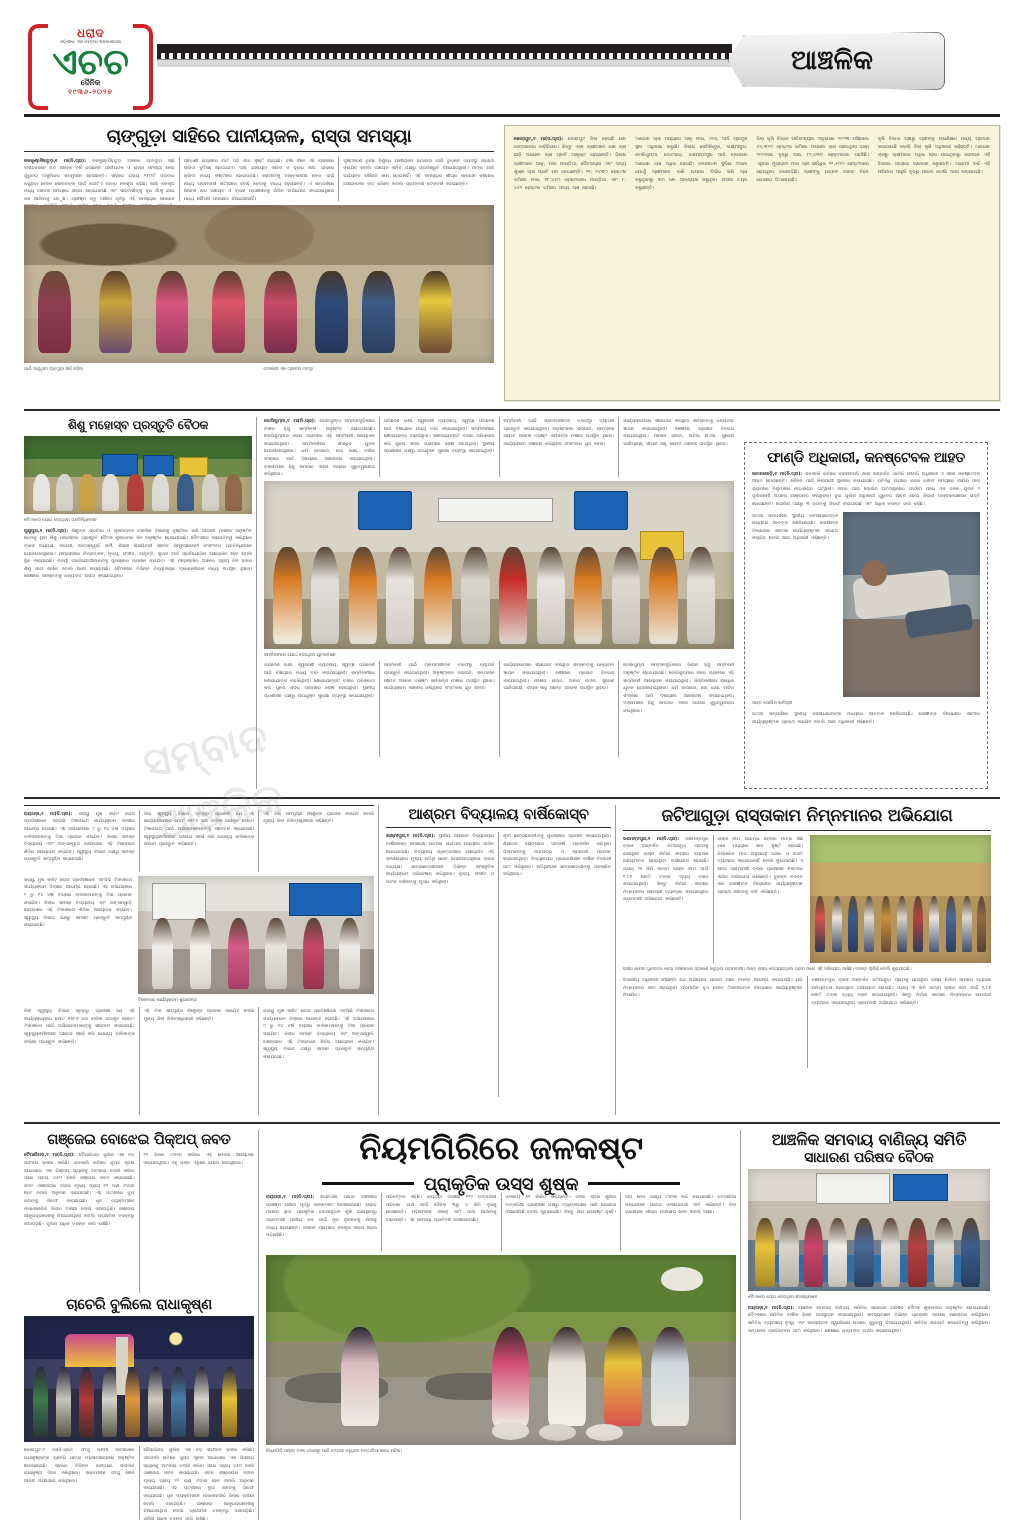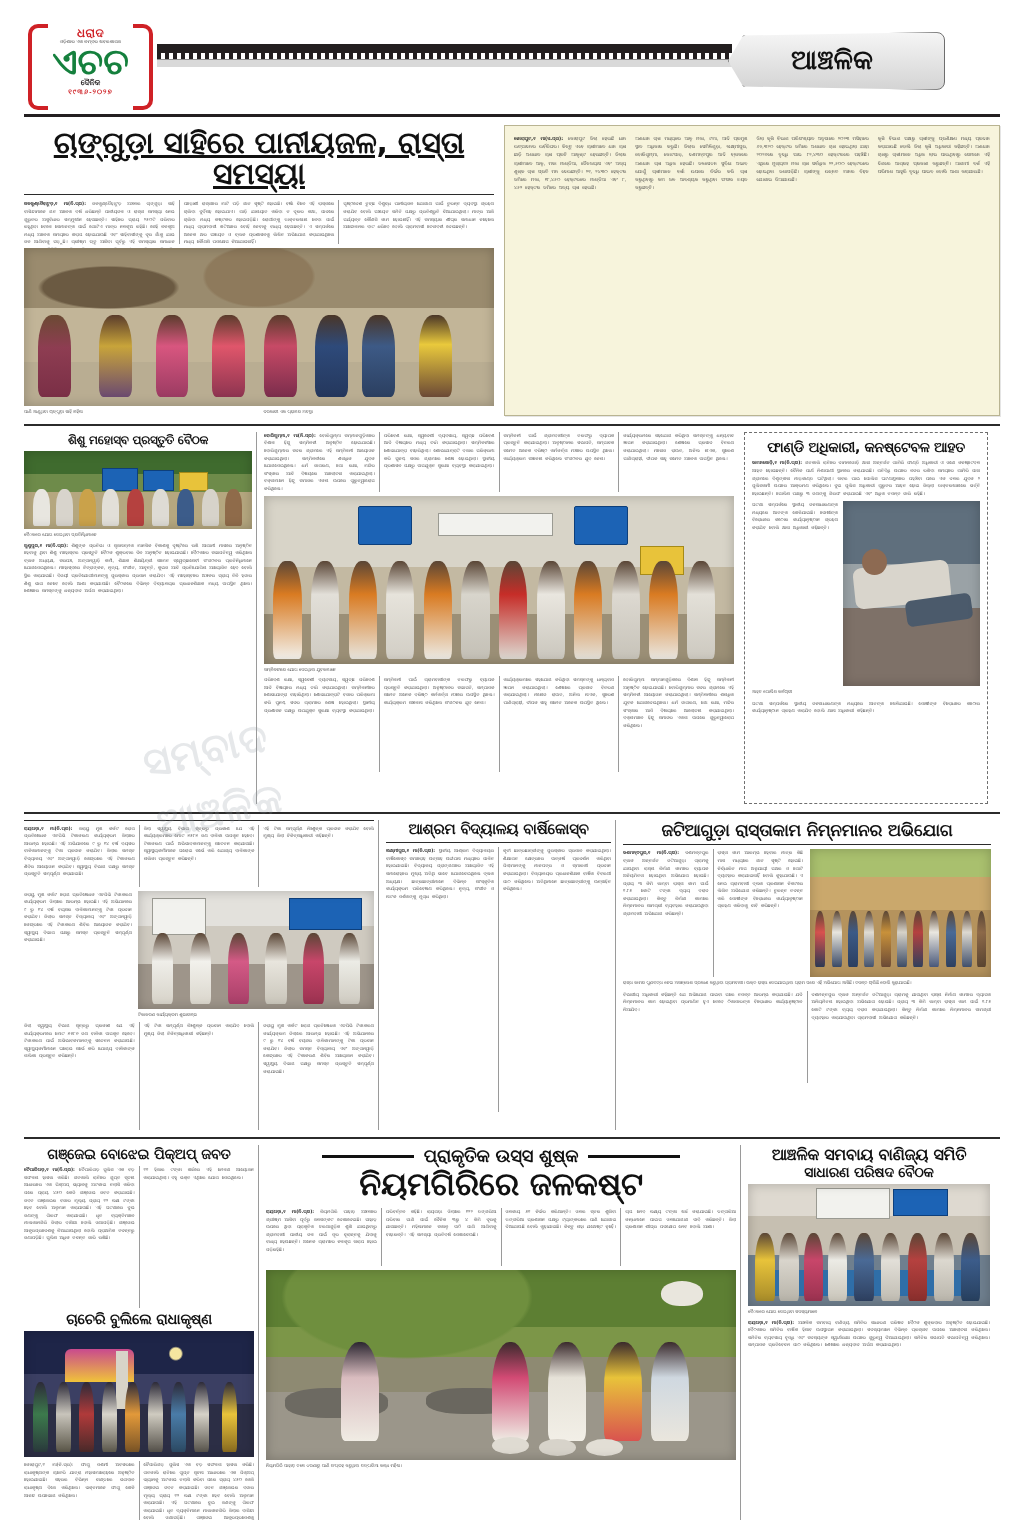--- a/index.html
+++ b/index.html
@@ -81,21 +81,21 @@
     font-size:4.6px;line-height:7.6px;color:#3a3a3a;text-align:justify;
     word-spacing:1.3px;font-family:"DejaVu Sans", sans-serif;
   }
   .dateline{font-weight:bold;color:#1a1a1a;}
   .photo{position:relative;overflow:hidden;background:#b9c3b0;}
   .photo::after{content:"";position:absolute;inset:0;
     box-shadow:inset 0 0 12px rgba(0,0,0,.22);}
   .caption{font-size:4.4px;line-height:6.4px;color:#3a3a3a;text-align:justify;font-family:"DejaVu Sans", sans-serif;}
   .hrule{background:#2b2b2b;height:1px;}
   .hrule-thick{background:#2b2b2b;height:2px;}
-  .dotbox{border:1px dashed #6e6e6e;}
+  .dotbox{border:1px dashed #6e6e6e;margin-top:25px;}
 
   
   .cols{display:flex;}
   .cols > .c{flex:1;}
   .gap{width:9px;flex:none;}
   .gapline{width:9px;flex:none;position:relative;}
   .gapline::before{content:"";position:absolute;left:4px;top:0;bottom:0;width:1px;background:#9a9a9a;}
 
   
   .ph-village{background:
@@ -173,21 +173,21 @@
       <div class="flag-plate"></div>
       <div class="flag-name">ଆଞ୍ଚଳିକ</div>
     </div>
   </div>
 
   <div class="mast-under"></div>
 
   <div style="display:flex;margin:8px 24px 0 24px;">
 
     <div style="width:470px;">
-      <div class="hl" style="font-size:30px;padding:2px 0 5px;text-decoration:underline;">ଚାଙ୍ଗୁଡ଼ା ସାହିରେ ପାନୀୟଜଳ, ରାସ୍ତା ସମସ୍ୟା</div>
+      <div class="hl" style="font-size:18px;padding:2px 0 5px;">ଚାଙ୍ଗୁଡ଼ା ସାହିରେ ପାନୀୟଜଳ, ରାସ୍ତା ସମସ୍ୟା</div>
       <div class="hrule" style="margin:0 0 5px;"></div>
       <div class="cols" style="height:44px;">
         <div class="c body-col">
           <span class="dateline">ଜଳକୁଣ୍ଡୈହାଟୁଡ଼,୧ ମା(ନି.ପ୍ର):</span>
           <span>ଜଳକୁଣ୍ଡୈହାଟୁଡ଼ ଅଞ୍ଚଳର ଚାଙ୍ଗୁଡ଼ା ସାହି ବାସିନ୍ଦାମାନେ ଗତ ଅନେକ ବର୍ଷ ଧରିଛନ୍ତି ପାନୀୟଜଳ ଓ ରାସ୍ତା ସମସ୍ୟା ନେଇ ଗୁରୁତର ଅସୁବିଧାର ସମ୍ମୁଖୀନ ହେଉଛନ୍ତି। ସାହିରେ ପ୍ରାୟ ୨୫୦ଟି ପରିବାର ରହୁଥିବା ବେଳେ ସେମାନଙ୍କ ପାଇଁ ଗୋଟିଏ ମାତ୍ର ନଳକୂଅ ରହିଛି। ସେହି ନଳକୂଅ ମଧ୍ୟ ଅନେକ ସମୟରେ ଖରାପ ହୋଇଯାଉଛି ଏବଂ ସାହିବାସୀଙ୍କୁ ଦୂର ଗାଁକୁ ଯାଇ ଜଳ ଆଣିବାକୁ ପଡ଼ୁଛି। ଗ୍ରୀଷ୍ମ ଋତୁ ଆସିବା ପୂର୍ବରୁ ଏହି ସମସ୍ୟାର ସମାଧାନ ନହେଲେ ପରିସ୍ଥିତି ଆହୁରି ଜଟିଳ ହେବ ବୋଲି ସ୍ଥାନୀୟ ବାସିନ୍ଦା କହିଛନ୍ତି। ଅନ୍ୟପଟେ ସାହିକୁ ଯିବା ପାଇଁ ରହିଥିବା ରାସ୍ତାଟି ସମ୍ପୂର୍ଣ୍ଣ କଚ୍ଚା ଅବସ୍ଥାରେ ରହିଛି।</span>
         </div>
         <div class="gapline"></div>
         <div class="c body-col">ପଡ଼ୋଶୀ ରାସ୍ତାରେ ମାଟି ପଡ଼ି ଗାତ ସୃଷ୍ଟି ହୋଇଛି। ବର୍ଷା ଦିନେ ଏହି ରାସ୍ତାରେ ଚାଲିବା ଦୁର୍ବିସହ ହୋଇଯାଏ। ଗାଡ଼ି ଯାତାୟାତ କରିବା ତ ଦୂରର କଥା, ପାଦରେ ଚାଲିବା ମଧ୍ୟ କଷ୍ଟକର ହୋଇପଡ଼ିଛି। ରୋଗୀଙ୍କୁ ଡାକ୍ତରଖାନା ନେବା ପାଇଁ ମଧ୍ୟ ଗ୍ରାମବାସୀ ଖଟିଆରେ ବୋହି ନେବାକୁ ବାଧ୍ୟ ହେଉଛନ୍ତି। ଏ ସମ୍ପର୍କରେ ଅନେକ ଥର ପଞ୍ଚାୟତ ଓ ବ୍ଲକ ପ୍ରଶାସନକୁ ଲିଖିତ ଅଭିଯୋଗ କରାଯାଇଥିଲେ ମଧ୍ୟ କୌଣସି ପଦକ୍ଷେପ ନିଆଯାଇନାହିଁ।</div>
         <div class="gapline"></div>
         <div class="c body-col">ପୃଷ୍ଠଦେଶ ତୁଚ୍ଛ ବିଶୁଦ୍ଧ ପାନୀୟଜଳ ଯୋଗାଣ ପାଇଁ ତୁରନ୍ତ ବ୍ୟବସ୍ଥା ଗ୍ରହଣ କରାଯିବ ବୋଲି ପଞ୍ଚାୟତ ସମିତି ପକ୍ଷରୁ ପ୍ରତିଶ୍ରୁତି ଦିଆଯାଇଥିଲା। ମାତ୍ର ଆଜି ପର୍ଯ୍ୟନ୍ତ କୌଣସି କାମ ହୋଇନାହିଁ। ଏହି ସମସ୍ୟାର ଶୀଘ୍ର ସମାଧାନ ନହେଲେ ଆନ୍ଦୋଳନର ବାଟ ଧରିବେ ବୋଲି ଗ୍ରାମବାସୀ ଚେତାବନୀ ଦେଇଛନ୍ତି।</div>
@@ -454,26 +454,26 @@
       <div class="cols" style="margin-top:4px;height:104px;">
         <div class="c body-col">କୋରାପୁଟ,୧ ମା(ନି.ପ୍ର): ଫାଗୁ ଦଶମୀ ଅବସରରେ ରାଧାକୃଷ୍ଣଙ୍କ ଚାଚେରି ଯାତ୍ରା ମହାସମାରୋହରେ ଅନୁଷ୍ଠିତ ହୋଇଯାଇଛି। ସହରର ବିଭିନ୍ନ ଦାଣ୍ଡରେ ଭଗବାନ ରାଧାକୃଷ୍ଣ ବିଜେ କରିଥିଲେ। ଭକ୍ତମାନେ ଫାଗୁ ଖେଳି ଆନନ୍ଦ ଉପଭୋଗ କରିଥିଲେ।</div>
         <div class="gapline"></div>
         <div class="c body-col">ଚୈପାରିଗଡ଼ ପୁଲିସ ଏକ ବଡ଼ ସଫଳତା ହାସଲ କରିଛି। ଗତକାଲି ରାତିରେ ଗୁପ୍ତ ସୂଚନା ଆଧାରରେ ଏକ ପିକ୍ଅପ୍ ଭ୍ୟାନକୁ ଅଟକାଇ ତଲାସି କରିବା ପରେ ପ୍ରାୟ ୪୫୦ କେଜି ଗଞ୍ଜେଇ ଜବତ କରାଯାଇଛି। ଜବତ ଗଞ୍ଜେଇର ବଜାର ମୂଲ୍ୟ ପ୍ରାୟ ୧୨ ଲକ୍ଷ ଟଙ୍କା ହେବ ବୋଲି ଅନୁମାନ କରାଯାଉଛି। ଏହି ଘଟଣାରେ ଦୁଇ ଜଣଙ୍କୁ ଗିରଫ କରାଯାଇଛି। ଧୃତ ବ୍ୟକ୍ତିମାନେ ମାଲକାନଗିରି ଜିଲାର ବାସିନ୍ଦା ବୋଲି ଜଣାପଡ଼ିଛି। ଗଞ୍ଜେଇ ଆନ୍ଧ୍ରପ୍ରଦେଶକୁ ନିଆଯାଉଥିଲା ବୋଲି ପ୍ରାଥମିକ ତଦନ୍ତରୁ ଜଣାପଡ଼ିଛି। ପୁଲିସ ଅଧିକ ତଦନ୍ତ ଜାରି ରଖିଛି।</div>
       </div>
     </div>
 
     <div class="gapline" style="width:12px;"></div>
 
     <div style="width:470px;">
+      <div class="hl" style="font-size:32px;padding:2px 0 7px;">ନିୟମଗିରିରେ ଜଳକଷ୍ଟ</div>
       <div class="hl hl-dash" style="font-size:18px;padding:2px 0 0;">
         <span class="ln"></span>
         <span>ପ୍ରାକୃତିକ ଉସ୍ସ ଶୁଷ୍କ</span>
         <span class="ln"></span>
       </div>
-      <div class="hl" style="font-size:32px;padding:2px 0 7px;">ନିୟମଗିରିରେ ଜଳକଷ୍ଟ</div>
       <div class="cols" style="height:58px;">
         <div class="c body-col">
           <span class="dateline">ରାୟଗଡ଼ା,୧ ମା(ନି.ପ୍ର):</span>
           <span>ନିୟମଗିରି ପାହାଡ଼ ଅଞ୍ଚଳରେ ଗ୍ରୀଷ୍ମ ଆସିବା ପୂର୍ବରୁ ଜଳସଙ୍କଟ ଦେଖାଦେଇଛି। ପାହାଡ଼ ଉପରେ ଥିବା ପ୍ରାକୃତିକ ଝରଣାଗୁଡ଼ିକ ଶୁଖି ଯାଇଥିବାରୁ ଗ୍ରାମବାସୀ ପାନୀୟ ଜଳ ପାଇଁ ଦୂର ଦୂରାନ୍ତକୁ ଯିବାକୁ ବାଧ୍ୟ ହେଉଛନ୍ତି। ଅନେକ ଗ୍ରାମରେ ନଳକୂପ ଖରାପ ହୋଇ ପଡ଼ିରହିଛି।</span>
         </div>
         <div class="gapline"></div>
         <div class="c body-col">ପରିବର୍ତ୍ତନ କହିଛି। ରାୟଗଡ଼ା ଜିଲାରେ ୧୨୨ ଡଙ୍ଗରିଆ ପରିବାର ପାଣି ପାଇଁ ଦୈନିକ ୩ରୁ ୪ କିମି ଦୂରକୁ ଯାଉଛନ୍ତି। ମହିଳାମାନେ ସକାଳୁ ଉଠି ପାଣି ଆଣିବାକୁ ବାହାରନ୍ତି। ଏହି ସମସ୍ୟା ପ୍ରତିବର୍ଷ ଦେଖାଦେଉଛି।</div>
         <div class="gapline"></div>
         <div class="c body-col">ଜଳକାୟ ୬୧ ନିର୍ଭର କରିଥାନ୍ତି। ଜଳର ସ୍ତର ଶୁଖିବା ଡଙ୍ଗରିଆ ପ୍ରଶାସନ ପକ୍ଷରୁ ଟ୍ୟାଙ୍କରରେ ପାଣି ଯୋଗାଇ ଦିଆଯାଉଛି ବୋଲି କୁହାଯାଇଛି। କିନ୍ତୁ ତାହା ଯଥେଷ୍ଟ ନୁହେଁ।</div>
         <div class="gapline"></div>

